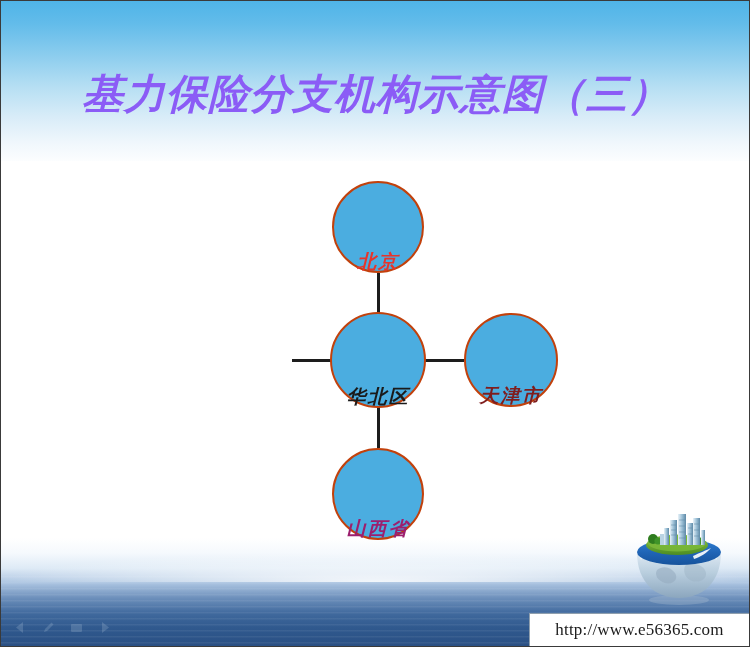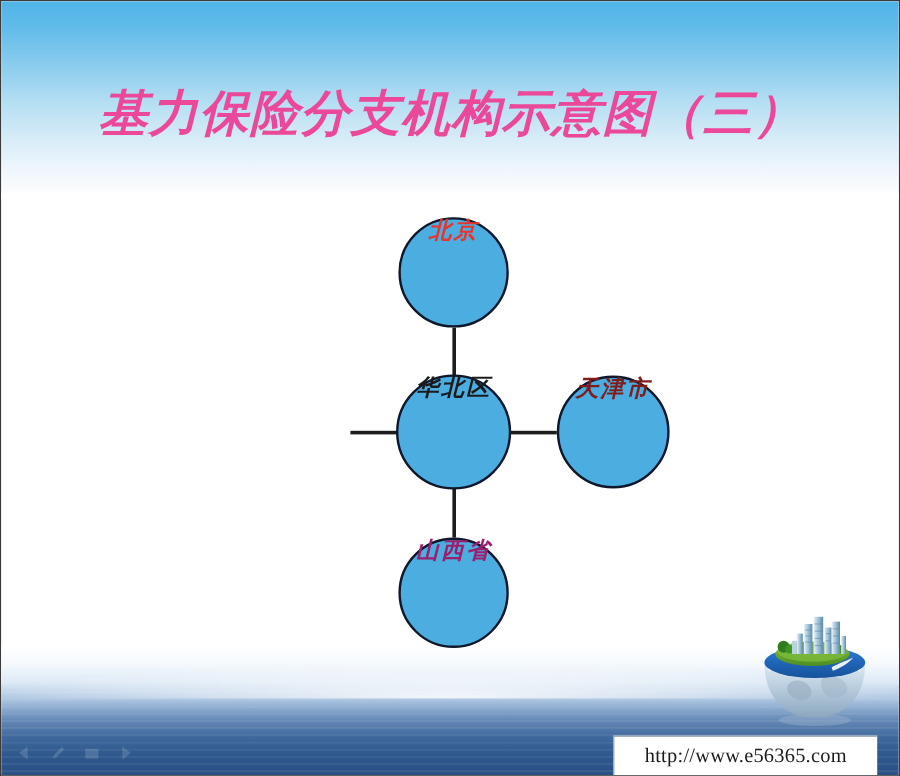--- a/index.html
+++ b/index.html
@@ -88,21 +88,21 @@
   .title {
     position: absolute;
     left: 0;
     top: 66px;
     width: 750px;
     text-align: center;
     font-size: 41px;
     font-weight: bold;
     font-style: italic;
     letter-spacing: 1px;
-    color: #ec4899;
+    color: #8b5cf6;
     white-space: nowrap;
     font-family: "Liberation Serif", "DejaVu Serif", serif;
   }
 
   
   #diagram {
     position: absolute;
     left: 0; top: 0;
     width: 750px;
     height: 647px;
@@ -112,24 +112,24 @@
     position: absolute;
     background: #1d1d1d;
   }
   .conn-v { width: 3px; }
   .conn-h { height: 3px; }
 
   .node {
     position: absolute;
     border-radius: 50%;
     background: #4bade0;
-    border: 2px solid #0f172a;
+    border: 2px solid #c2410c;
     box-sizing: border-box;
     display: flex;
-    align-items: flex-start;
+    align-items: flex-end;
     justify-content: center;
     box-shadow: inset 0 0 0 0 rgba(0,0,0,0);
   }
 
   .node-label {
     font-size: 19px;
     font-weight: bold;
     font-style: italic;
     letter-spacing: 2px;
     white-space: nowrap;
@@ -142,21 +142,21 @@
     position: absolute;
     right: 18px;
     bottom: 40px;
     width: 104px;
     height: 94px;
   }
 
   
   .url-plate {
     position: absolute;
-    right: 18px;
+    right: 0;
     bottom: 0;
     width: 220px;
     height: 33px;
     background: #ffffff;
     border-left: 1px solid #8f9fae;
     border-top: 1px solid #8f9fae;
     display: flex;
     align-items: center;
     justify-content: center;
     box-sizing: border-box;

